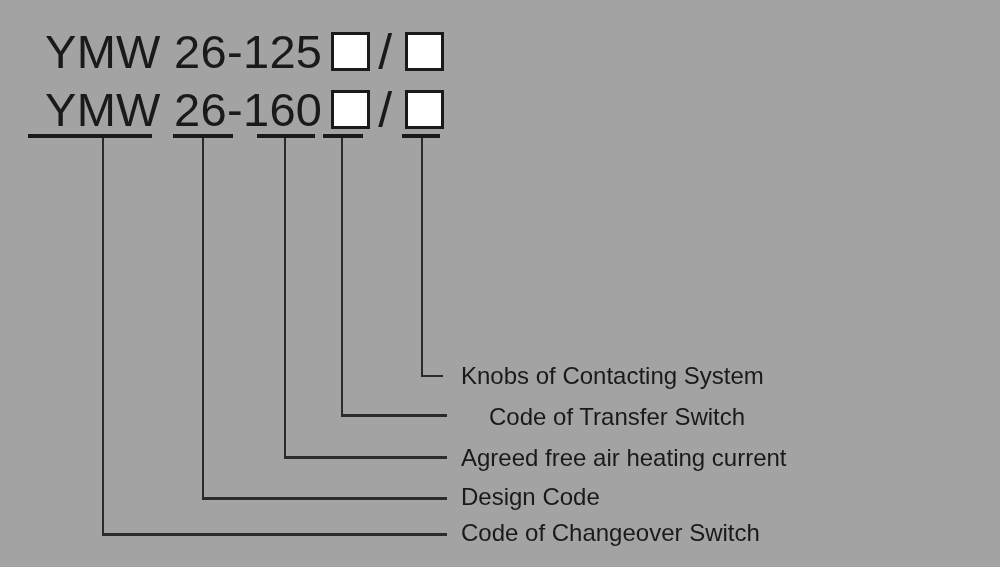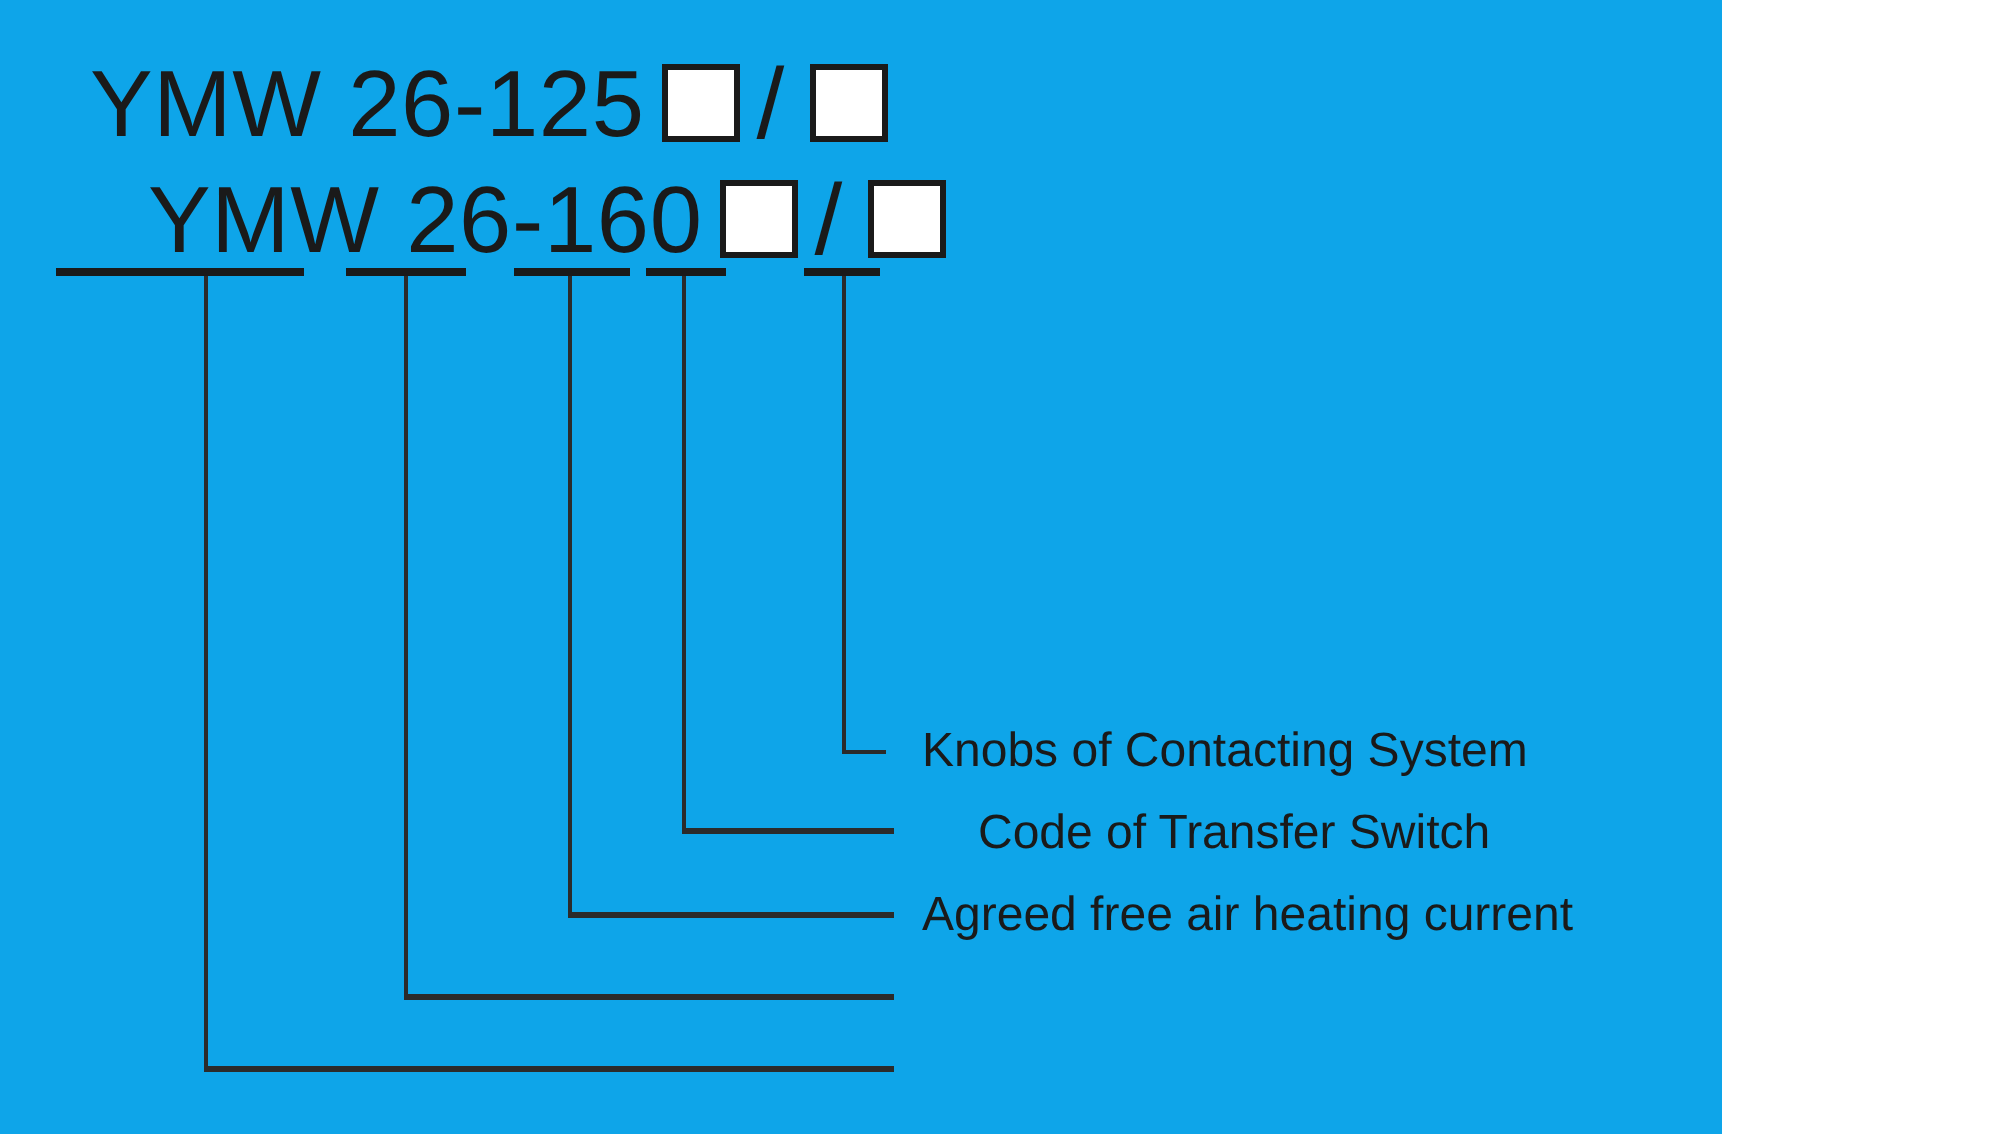--- a/index.html
+++ b/index.html
@@ -1,40 +1,40 @@
 <!DOCTYPE html>
 <html><head>
 <meta charset="utf-8">
 <style>
   * { margin: 0; padding: 0; box-sizing: border-box; }
   html, body { background: #ffffff; }
   .canvas {
     position: relative;
-    width: 861px;
+    width: 1000px;
     height: 567px;
-    background: #0ea5e9;
+    background: #a3a3a3;
     overflow: hidden;
     font-family: "Liberation Sans", sans-serif;
     color: #1a1a1a;
   }
 
   
   .model-line {
     position: absolute;
     left: 45px;
     display: flex;
     align-items: center;
     font-size: 47px;
     line-height: 47px;
     letter-spacing: 0.3px;
     white-space: pre;
     color: #1a1a1a;
   }
   .model-line.line1 { top: 28px; }
-  .model-line.line2 { top: 86px; margin-left: 29px; }
+  .model-line.line2 { top: 86px; }
   .blank-box {
     display: inline-block;
     width: 39px;
     height: 39px;
     border: 3px solid #1a1a1a;
     background: #ffffff;
   }
   .box1 { margin-left: 9px; }
   .box2 { margin-left: 5px; }
   .slash {
@@ -116,14 +116,16 @@
 
   <div class="cline c1"></div>
   <div class="cline c2"></div>
   <div class="cline c3"></div>
   <div class="cline c4"></div>
   <div class="cline c5"></div>
 
   <div class="lbl lbl-knobs">Knobs of Contacting System</div>
   <div class="lbl lbl-transfer">Code of Transfer Switch</div>
   <div class="lbl lbl-heating">Agreed free air heating current</div>
+  <div class="lbl lbl-design">Design Code</div>
+  <div class="lbl lbl-changeover">Code of Changeover Switch</div>
 
 </div>
 
 </body></html>

